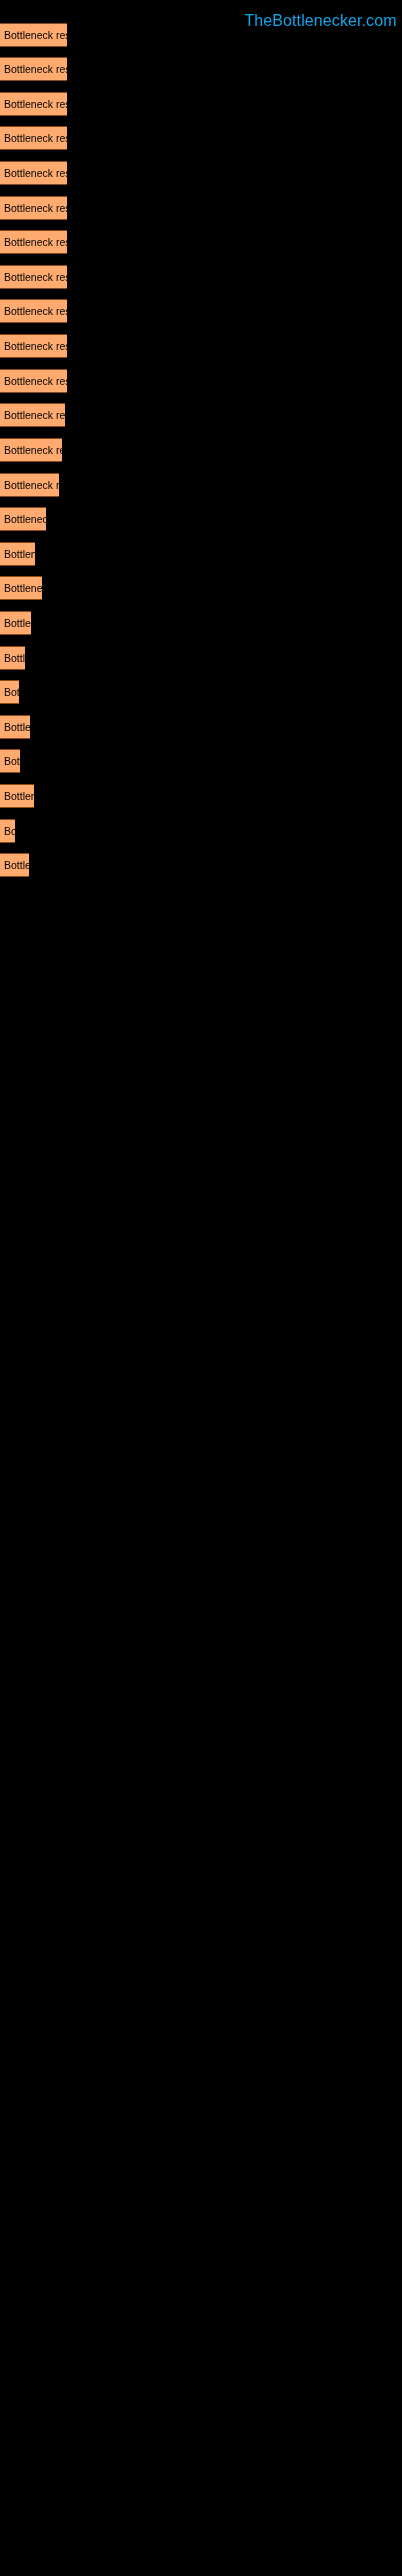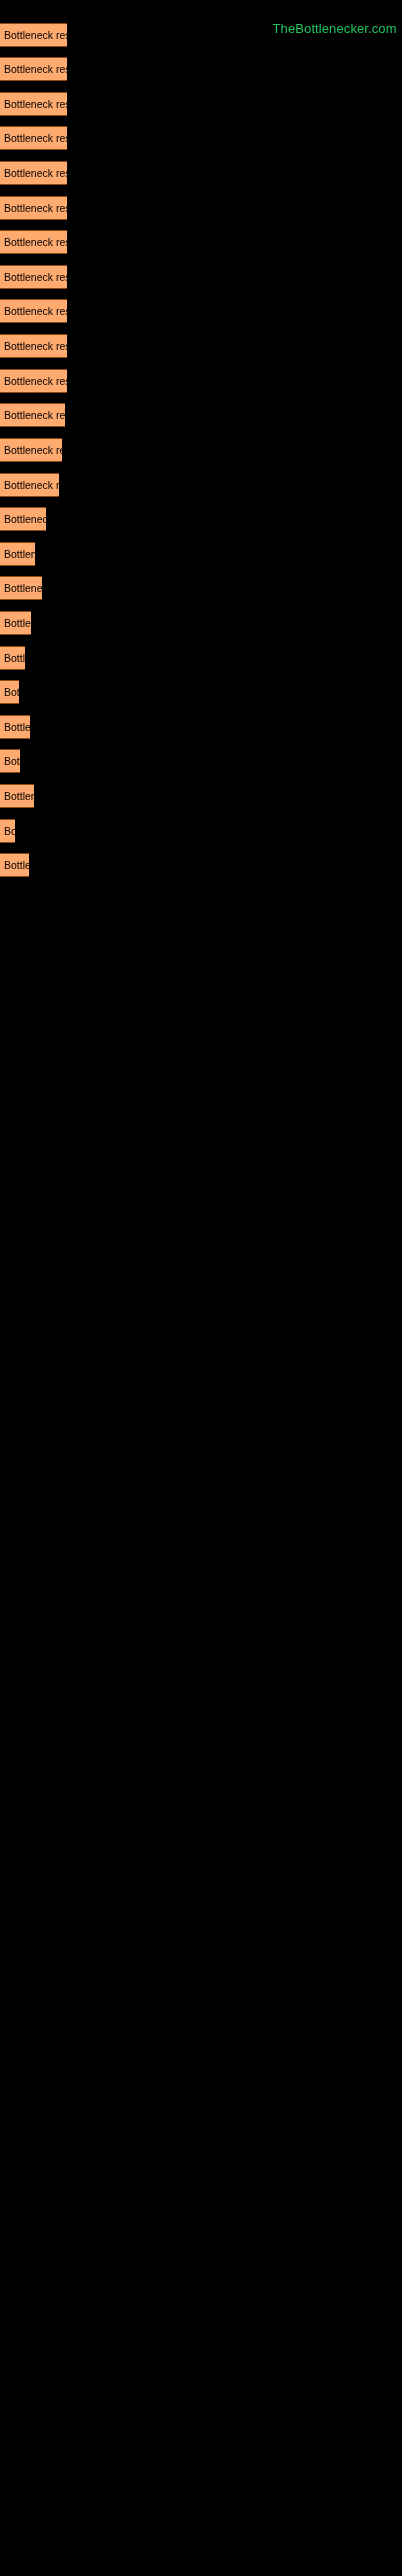--- a/index.html
+++ b/index.html
@@ -16,25 +16,25 @@
     overflow: hidden;
   }
   #chart-root {
     position: relative;
     width: 403px;
     height: 2576px;
     background: #000000;
   }
   .watermark {
     position: absolute;
-    top: 18px;
+    top: 10px;
     right: 6.4px;
-    color: #22c55e;
+    color: #0ea5e9;
     font-family: "Liberation Sans", sans-serif;
-    font-size: 13px;
+    font-size: 16px;
     font-weight: 400;
     letter-spacing: 0.1px;
     line-height: 21px;
     white-space: nowrap;
     user-select: none;
   }
   .bars-area {
     position: absolute;
     left: 0;
     top: 0;

